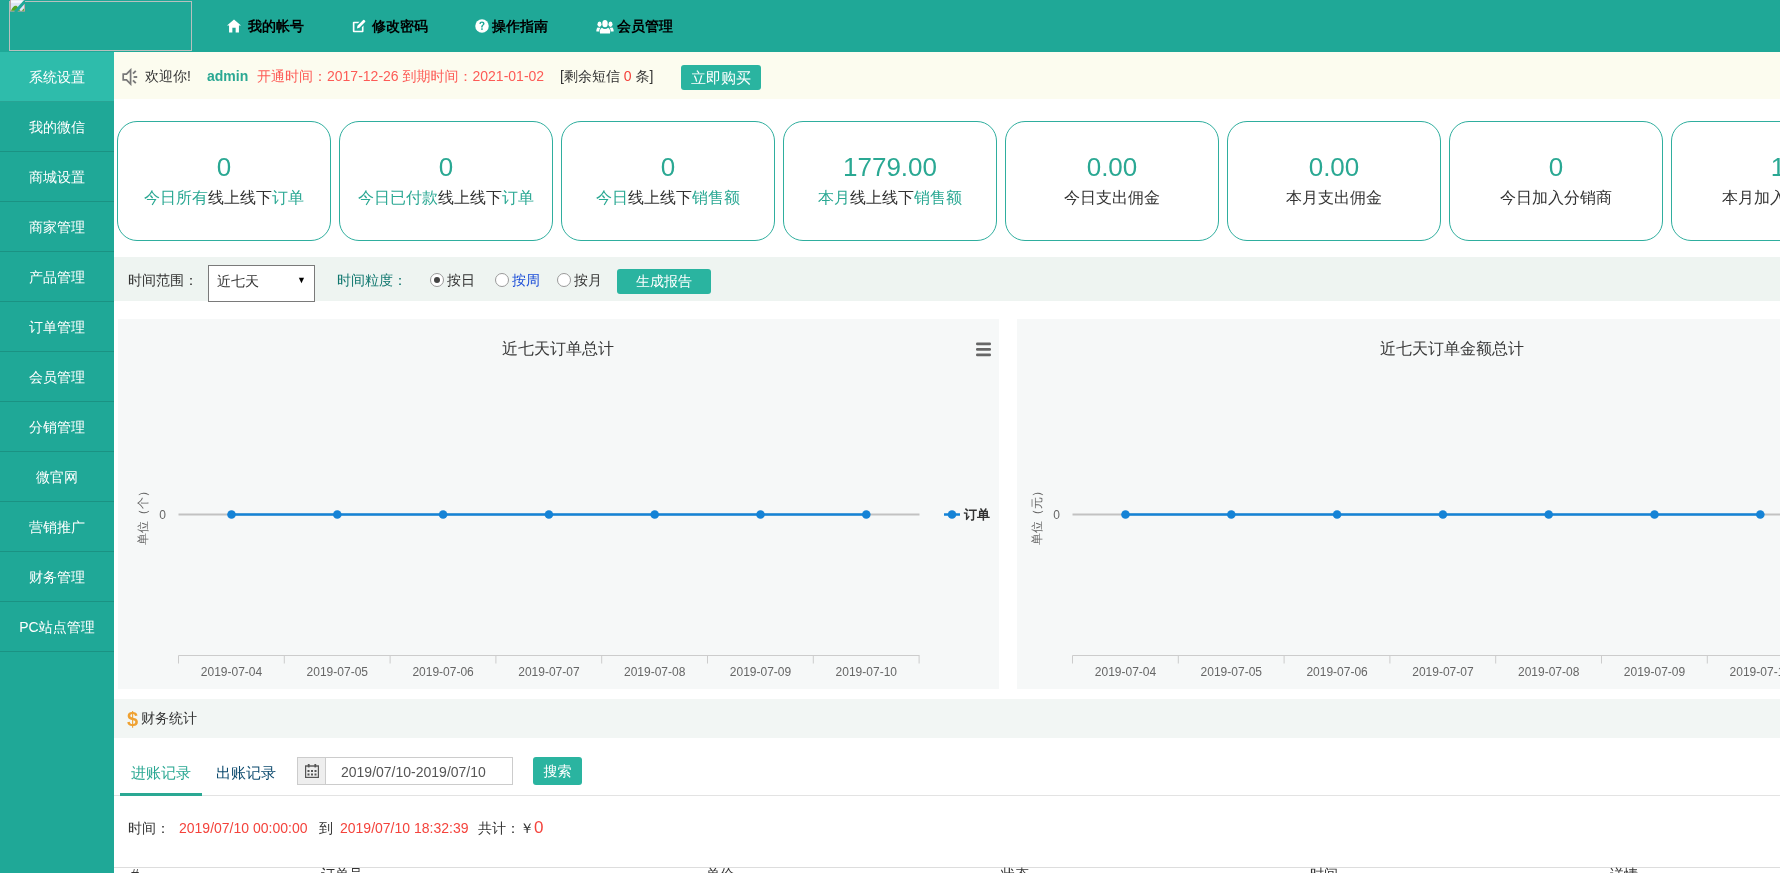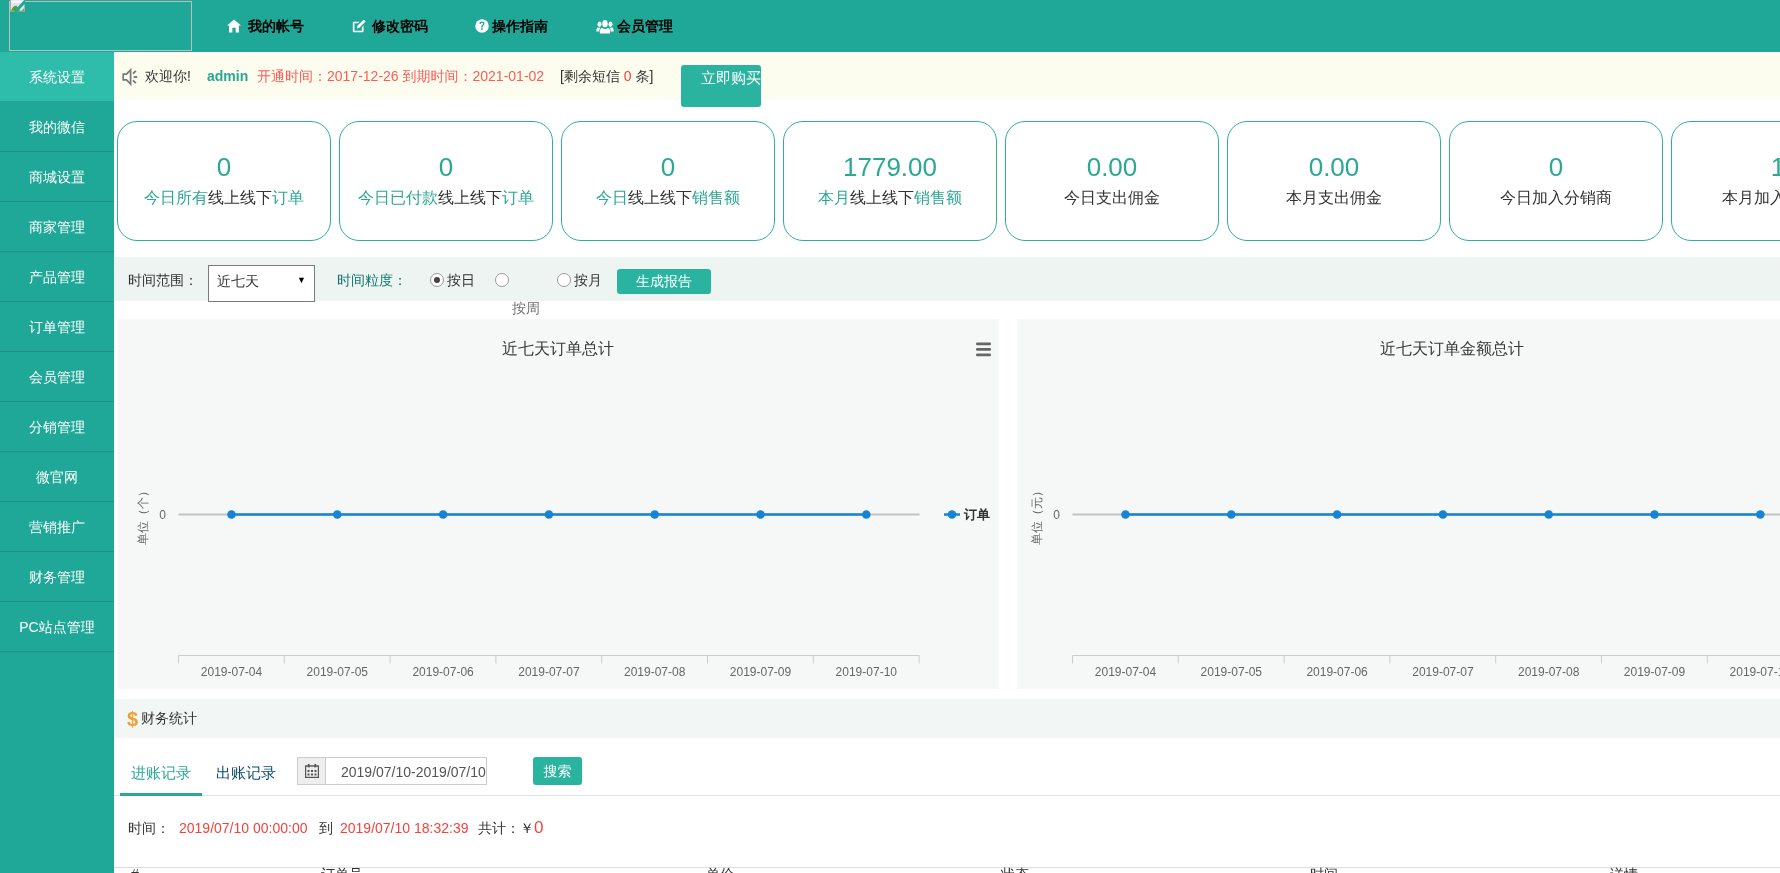--- a/index.html
+++ b/index.html
@@ -81,21 +81,21 @@
   <svg class="abs" style="left:8px;top:16px" width="16" height="18" viewBox="0 0 16 18">
     <path d="M1.2 6.2 L4.5 6.2 L8.6 2 L8.6 16 L4.5 11.8 L1.2 11.8 Z" fill="none" stroke="#787878" stroke-width="1.7"></path>
     <line x1="11" y1="5.6" x2="13.8" y2="2.8" stroke="#787878" stroke-width="1.9"></line>
     <line x1="11.6" y1="9" x2="15.2" y2="9" stroke="#787878" stroke-width="1.9"></line>
     <line x1="11" y1="12.4" x2="13.8" y2="15.2" stroke="#787878" stroke-width="1.9"></line>
   </svg>
   <span class="abs" style="left:31px;top:16px;font-size:14px;color:#333;line-height:17px;">欢迎你!</span>
   <span class="abs" style="left:93px;top:16px;font-size:14px;color:#2aa893;font-weight:bold;line-height:17px;">admin</span>
   <span class="abs" style="left:143px;top:16px;font-size:14px;color:#fd5b56;line-height:17px;">开通时间：2017-12-26 到期时间：2021-01-02</span>
   <span class="abs" style="left:446px;top:16px;font-size:14px;color:#333;line-height:17px;">[剩余短信 <span style="color:#f4413a">0</span> 条]</span>
-  <div class="btn" style="left:567px;top:13px;width:80px;height:42px;line-height:25px;font-size:15px;text-align:right;">立即购买</div>
+  <div class="btn" style="left:567px;top:13px;width:80px;height:25px;line-height:25px;font-size:15px;">立即购买</div>
 </div>
 <div class="card" style="left:117px;">
   <div class="cnum">0</div>
   <div class="clab">今日所有<b>线上线下</b>订单</div>
 </div>
 <div class="card" style="left:339px;">
   <div class="cnum">0</div>
   <div class="clab">今日已付款<b>线上线下</b>订单</div>
 </div>
 <div class="card" style="left:561px;">
@@ -127,21 +127,21 @@
   <div class="abs" style="left:94px;top:8px;width:107px;height:37px;background:#fff;border:1px solid #7a7a7a;">
     <span class="abs" style="left:8px;top:7px;font-size:14px;color:#333;">近七天</span>
     <span class="abs" style="left:88px;top:9px;font-size:9px;color:#000;">▼</span>
   </div>
   <span class="abs" style="left:223px;top:15px;font-size:14px;color:#0f766e;">时间粒度：</span>
   <span class="radio abs" style="left:316px;top:16px;">
       <i></i>
     </span>
   <span class="abs" style="left:333px;top:15px;font-size:14px;color:#333;">按日</span>
   <span class="radio abs" style="left:381px;top:16px;"></span>
-  <span class="abs" style="left:398px;top:15px;font-size:14px;color:#737373;margin-top:28px;">按周</span>
+  <span class="abs" style="left:398px;top:15px;font-size:14px;color:#1d4ed8;">按周</span>
   <span class="radio abs" style="left:443px;top:16px;"></span>
   <span class="abs" style="left:460px;top:15px;font-size:14px;color:#333;">按月</span>
   <div class="btn" style="left:503px;top:12px;width:94px;height:25px;line-height:25px;font-size:14px;">生成报告</div>
 </div>
 <div class="panel" id="p1" style="left:118px;width:881px;">
 <svg width="881" height="370" viewBox="0 0 881 370">
   <text x="440" y="35" text-anchor="middle" font-size="16" fill="#383838">近七天订单总计</text>
   <g fill="#666">
         <rect x="858" y="23.5" width="15" height="2.8" rx="1.2"></rect>
         <rect x="858" y="29" width="15" height="2.8" rx="1.2"></rect>
@@ -237,21 +237,21 @@
     <rect x="2.8" y="0" width="1.8" height="3.4" fill="#555"></rect>
     <rect x="9.4" y="0" width="1.8" height="3.4" fill="#555"></rect>
     <rect x="2.5" y="6" width="2" height="2" fill="#555"></rect>
       <rect x="6" y="6" width="2" height="2" fill="#555"></rect>
       <rect x="9.5" y="6" width="2" height="2" fill="#555"></rect>
     <rect x="2.5" y="9.5" width="2" height="2" fill="#555"></rect>
       <rect x="6" y="9.5" width="2" height="2" fill="#555"></rect>
       <rect x="9.5" y="9.5" width="2" height="2" fill="#555"></rect>
   </svg>
 </div>
-<div class="abs" style="left:325px;top:757px;width:162px;height:28px;background:#fff;border:1px solid #ccc;">
+<div class="abs" style="left:325px;top:757px;width:188px;height:28px;background:#fff;border:1px solid #ccc;">
   <span class="abs" style="left:15px;top:6px;font-size:14px;color:#555;">2019/07/10-2019/07/10</span>
 </div>
 <div class="btn" style="left:533px;top:757px;width:49px;height:28px;line-height:28px;font-size:14px;">搜索</div>
 <span class="abs" style="left:128px;top:820px;font-size:14px;color:#333;line-height:16px;">时间：</span>
 <span class="abs" style="left:179px;top:820px;font-size:14px;color:#f4433c;line-height:16px;">2019/07/10 00:00:00</span>
 <span class="abs" style="left:319px;top:820px;font-size:14px;color:#333;line-height:16px;">到</span>
 <span class="abs" style="left:340px;top:820px;font-size:14px;color:#f4433c;line-height:16px;">2019/07/10 18:32:39</span>
 <span class="abs" style="left:478px;top:820px;font-size:14px;color:#333;line-height:16px;">共计：￥</span>
 <span class="abs" style="left:534px;top:818px;font-size:17px;color:#f4433c;line-height:19px;">0</span>
 <div class="abs" style="left:114px;top:867px;width:1666px;height:1px;background:#ddd;"></div>

